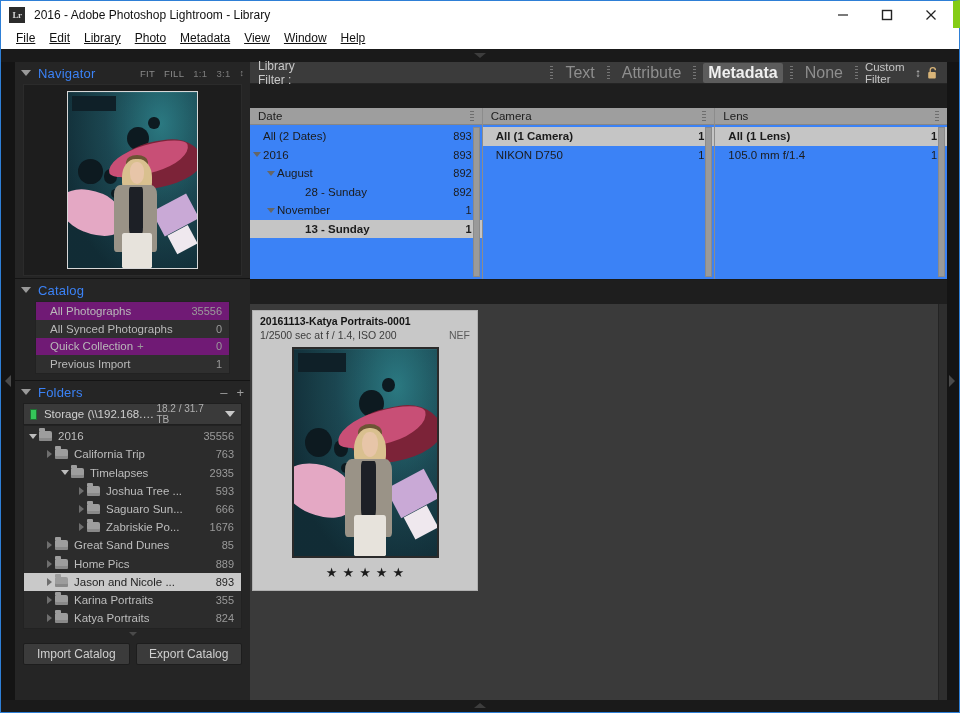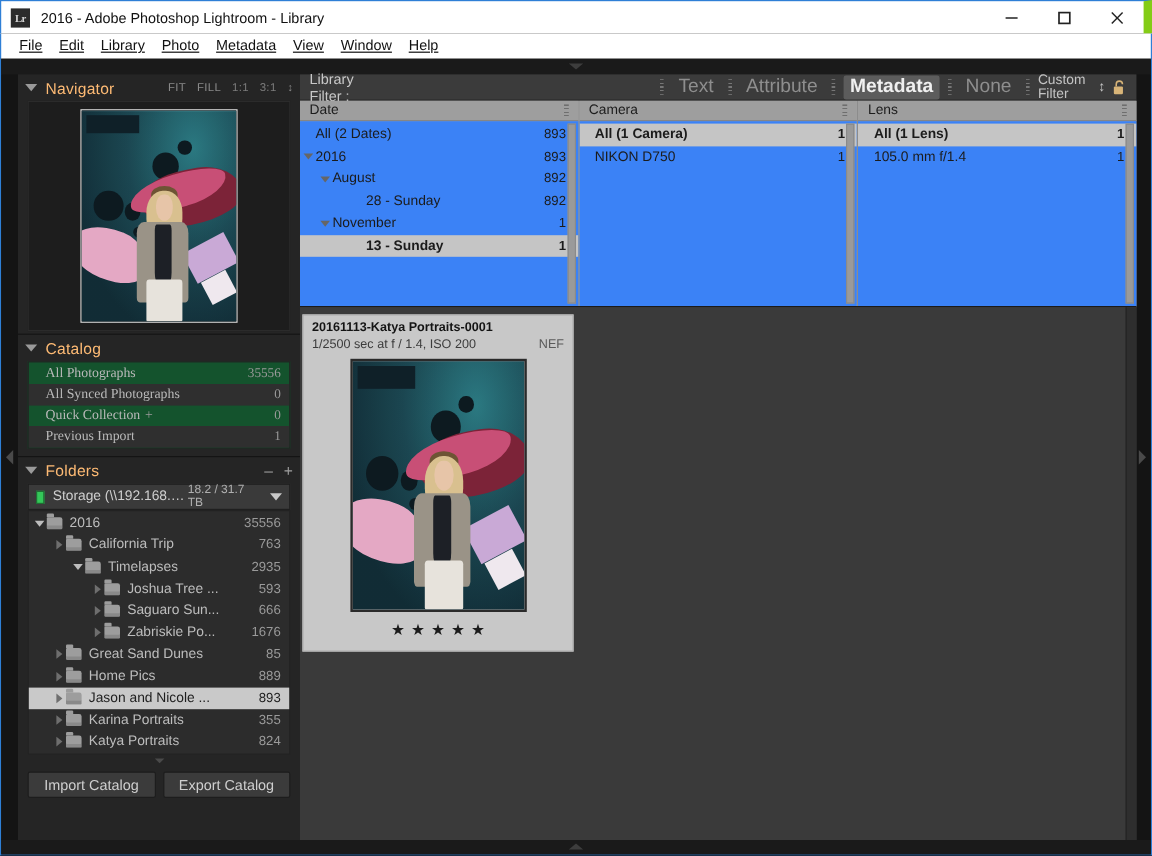--- a/index.html
+++ b/index.html
@@ -76,21 +76,21 @@
   .tri-right { width: 0; height: 0; border-top: 6px solid transparent; border-bottom: 6px solid transparent; border-left: 6px solid #4a4a4a; }
 
   .panel-head {
     display: flex; align-items: center; height: 22px; padding: 0 6px;
     font-size: 12.5px; color: #b4b4b4;
   }
   .panel-head .tri {
     width: 0; height: 0; border-left: 5px solid transparent; border-right: 5px solid transparent;
     border-top: 6px solid #9a9a9a; margin-right: 7px;
   }
-  .panel-title { font-size: 13px; color: #fdba74; letter-spacing: .2px; }
+  .panel-title { font-size: 13px; color: #3b82f6; letter-spacing: .2px; }
 
   .nav-modes { margin-left: auto; display: flex; align-items: center; gap: 9px; }
   .nav-mode { font-size: 9.5px; color: #8a8a8a; letter-spacing: .3px; }
   .nav-mode.dim { color: #7c7c7c; }
   .updown { font-size: 9px; color: #8a8a8a; line-height: 1; }
 
   
   .nav-box {
     margin: 0 8px; height: 192px; background: #1d1d1d;
     display: flex; align-items: center; justify-content: center;
@@ -119,21 +119,21 @@
   .art .topbar { position:absolute; background:#0f2028; }
   .art .hair { position:absolute; background:#d9c08f; border-radius:46% 46% 40% 40%; }
   .art .hairdark { position:absolute; background:#6d5434; border-radius:50% 50% 30% 30%; }
   .art .face { position:absolute; background:#e7c5a8; border-radius:46% 46% 52% 52%; }
   .art .jacket { position:absolute; background:#9a9387; border-radius:14% 14% 6% 6%; }
   .art .shirt { position:absolute; background:#1d2026; border-radius:10% 10% 18% 18%; }
   .art .pants { position:absolute; background:#e7e3dc; border-radius:8% 8% 4% 4%; }
 
   
   .panel-sep { height: 1px; background: #141414; margin: 2px 0 0 0; }
-  .list-box { margin: 0 8px; background: #14532d; border: 1px solid #222; font-family: Liberation Serif, serif; }
+  .list-box { margin: 0 20px; background: #701a75; border: 1px solid #222; }
   .row {
     display: flex; align-items: center; height: 17.8px; padding: 0 7px 0 0;
     font-size: 11.5px; color: #b9b9b9; position: relative;
   }
   .row .label { padding-left: 14px; white-space: nowrap; overflow: hidden; text-overflow: ellipsis; }
   .row .count { margin-left: auto; font-size: 11px; color: #9a9a9a; padding-left: 8px; }
   .row.alt { background: #2f2f2f; }
   .plusmark { color: #9a9a9a; padding-left: 4px; }
 
   .folders-head-icons { margin-left: auto; display: flex; align-items: center; gap: 9px; color: #9e9e9e; font-size: 13px; }
@@ -179,21 +179,21 @@
   }
   .cat-btn {
     flex: 1; height: 22px; background: #3b3b3b; border: 1px solid #1d1d1d;
     color: #cfcfcf; font-size: 12px; display: flex; align-items: center; justify-content: center;
     border-radius: 2px;
   }
 
   
   .center {
     position: absolute; top: 13px; left: 249px; width: 697px; height: 638px;
-    background: #1e1e1e; display: flex; flex-direction: column;
+    background: #1e1e1e; display: flex; flex-direction: column; gap: 24px;
   }
 
   
   .filter-head {
     height: 22px; background: #3b3b3b; display: flex; align-items: center;
     padding: 0 8px; border-bottom: 1px solid #242424;
   }
   .filter-title { font-size: 12px; color: #c8c8c8; }
   .filter-tabs { display: flex; align-items: center; margin-left: 230px; gap: 0; }
   .dots { width: 3px; height: 13px; margin: 0 7px;

